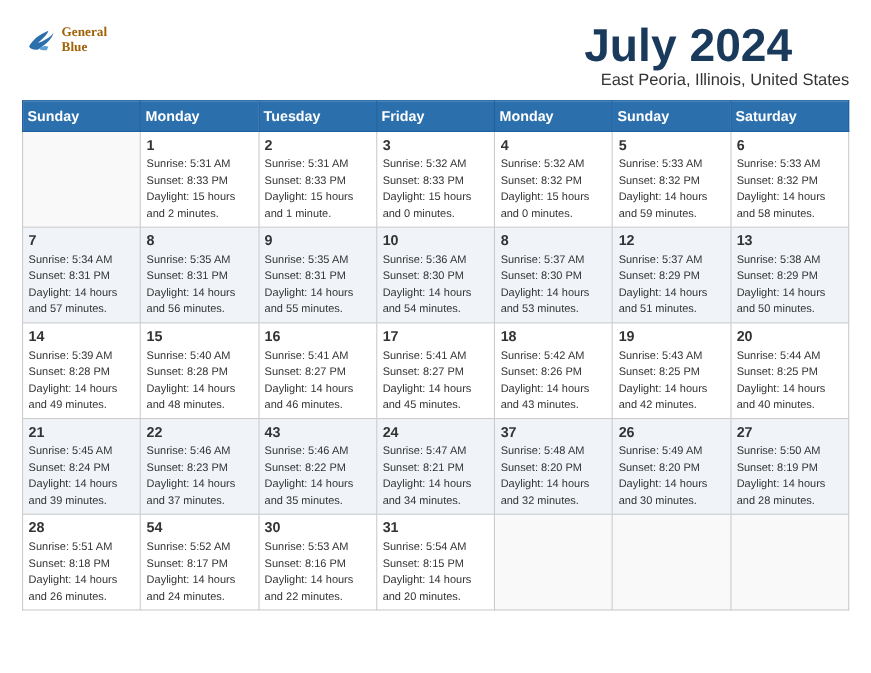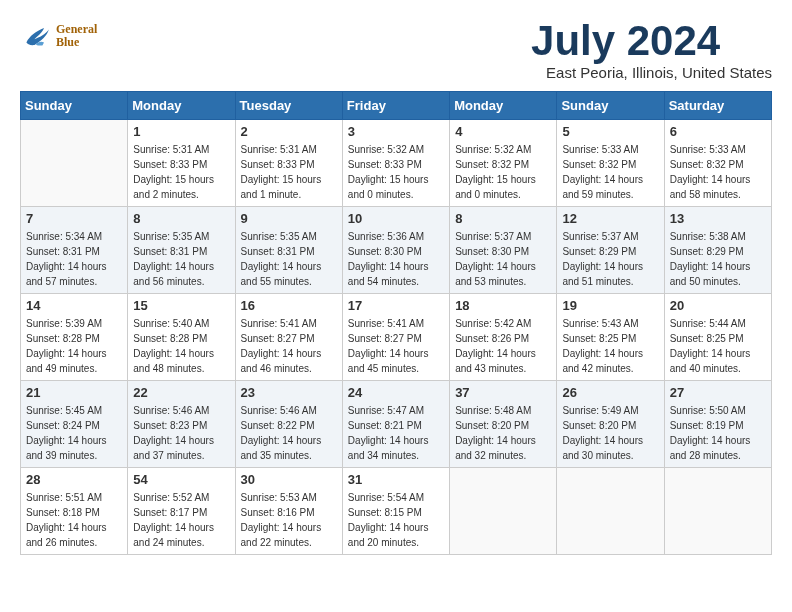--- a/index.html
+++ b/index.html
@@ -214,21 +214,21 @@
       <tr>
         <td>
           <span class="day-number">21</span>
           <div class="day-info">Sunrise: 5:45 AM<br>Sunset: 8:24 PM<br>Daylight: 14 hours and 39 minutes.</div>
         </td>
         <td>
           <span class="day-number">22</span>
           <div class="day-info">Sunrise: 5:46 AM<br>Sunset: 8:23 PM<br>Daylight: 14 hours and 37 minutes.</div>
         </td>
         <td>
-          <span class="day-number">23</span>
+          <span class="day-number">43</span>
           <div class="day-info">Sunrise: 5:46 AM<br>Sunset: 8:22 PM<br>Daylight: 14 hours and 35 minutes.</div>
         </td>
         <td>
           <span class="day-number">24</span>
           <div class="day-info">Sunrise: 5:47 AM<br>Sunset: 8:21 PM<br>Daylight: 14 hours and 34 minutes.</div>
         </td>
         <td>
           <span class="day-number">37</span>
           <div class="day-info">Sunrise: 5:48 AM<br>Sunset: 8:20 PM<br>Daylight: 14 hours and 32 minutes.</div>
         </td>

